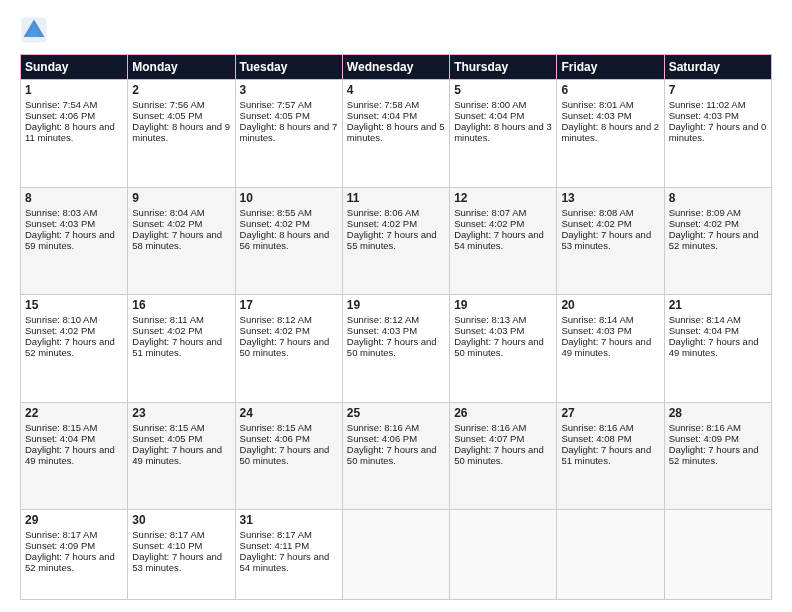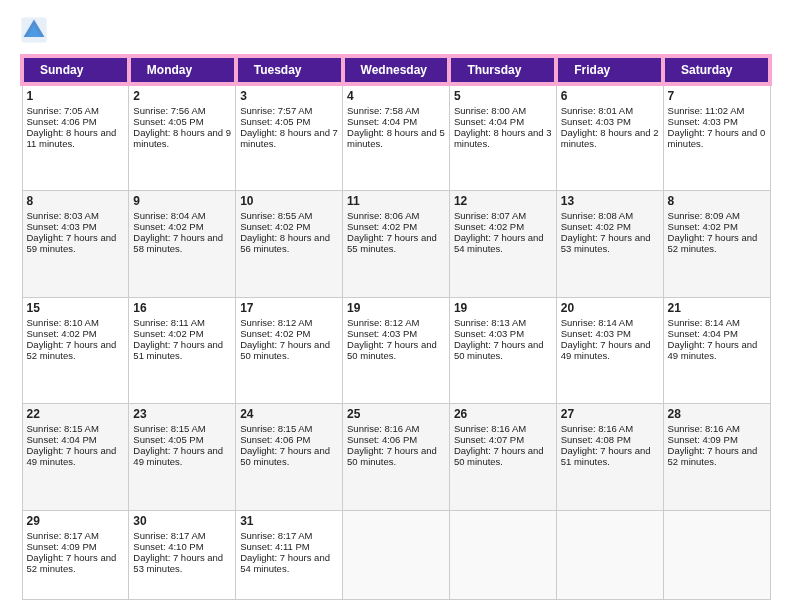--- a/index.html
+++ b/index.html
@@ -53,27 +53,27 @@
     .location {
       font-size: 14px;
       color: #444;
     }
     .calendar-table {
       width: 100%;
       border-collapse: collapse;
       flex: 1;
     }
     .calendar-table th {
-      background: #4c1d95;
+      background: #0f172a;
       color: #fff;
       font-size: 12px;
       font-weight: bold;
-      padding: 5px 16px;
+      padding: 5px 4px;
       text-align: left;
-      border: 4px solid #f9a8d4;
+      border: 1px solid #f9a8d4;
     }
     .calendar-table td {
       vertical-align: top;
       border: 1px solid #ccc;
       padding: 3px 4px;
       font-size: 9.5px;
       color: #222;
       width: calc(100% / 7);
       height: 84px;
     }
@@ -124,21 +124,21 @@
         <th>Monday</th>
         <th>Tuesday</th>
         <th>Wednesday</th>
         <th>Thursday</th>
         <th>Friday</th>
         <th>Saturday</th>
       </tr>
     </thead>
     <tbody id="calendar-body">
     <tr>
-          <td><span class="day-num">1</span><span>Sunrise: 7:05 AM</span><br><span>Sunset: 4:06 PM</span><br><span>Daylight: 8 hours and 11 minutes.</span></td>
+          <td><span class="day-num">1</span><span>Sunrise: 7:54 AM</span><br><span>Sunset: 4:06 PM</span><br><span>Daylight: 8 hours and 11 minutes.</span></td>
           <td><span class="day-num">2</span><span>Sunrise: 7:56 AM</span><br><span>Sunset: 4:05 PM</span><br><span>Daylight: 8 hours and 9 minutes.</span></td>
           <td><span class="day-num">3</span><span>Sunrise: 7:57 AM</span><br><span>Sunset: 4:05 PM</span><br><span>Daylight: 8 hours and 7 minutes.</span></td>
           <td><span class="day-num">4</span><span>Sunrise: 7:58 AM</span><br><span>Sunset: 4:04 PM</span><br><span>Daylight: 8 hours and 5 minutes.</span></td>
           <td><span class="day-num">5</span><span>Sunrise: 8:00 AM</span><br><span>Sunset: 4:04 PM</span><br><span>Daylight: 8 hours and 3 minutes.</span></td>
           <td><span class="day-num">6</span><span>Sunrise: 8:01 AM</span><br><span>Sunset: 4:03 PM</span><br><span>Daylight: 8 hours and 2 minutes.</span></td>
           <td><span class="day-num">7</span><span>Sunrise: 11:02 AM</span><br><span>Sunset: 4:03 PM</span><br><span>Daylight: 7 hours and 0 minutes.</span></td>
         </tr>
         <tr>
           <td><span class="day-num">8</span><span>Sunrise: 8:03 AM</span><br><span>Sunset: 4:03 PM</span><br><span>Daylight: 7 hours and 59 minutes.</span></td>
           <td><span class="day-num">9</span><span>Sunrise: 8:04 AM</span><br><span>Sunset: 4:02 PM</span><br><span>Daylight: 7 hours and 58 minutes.</span></td>

